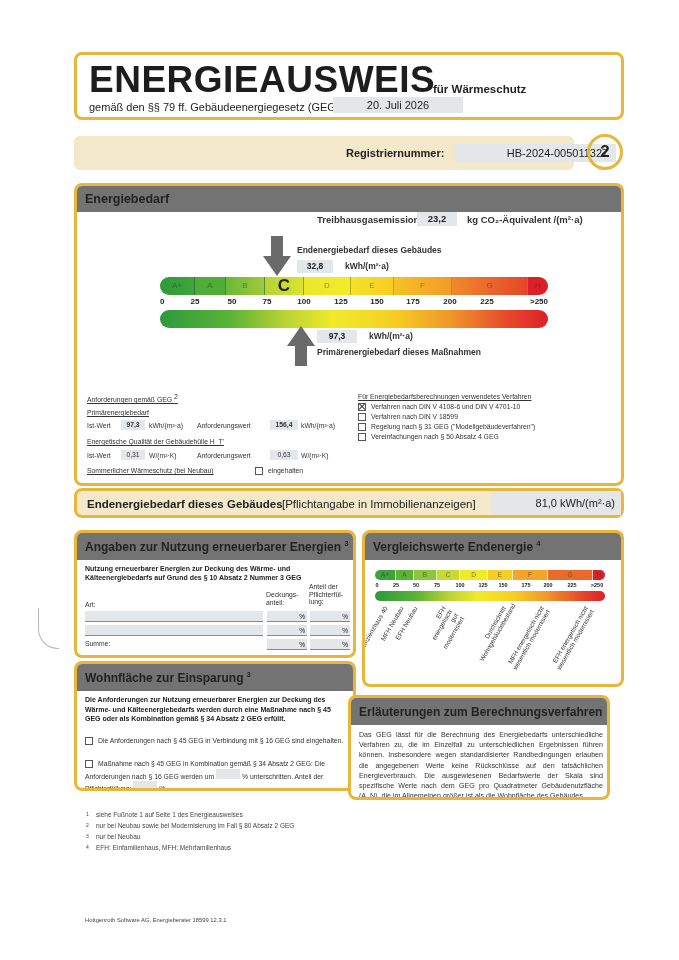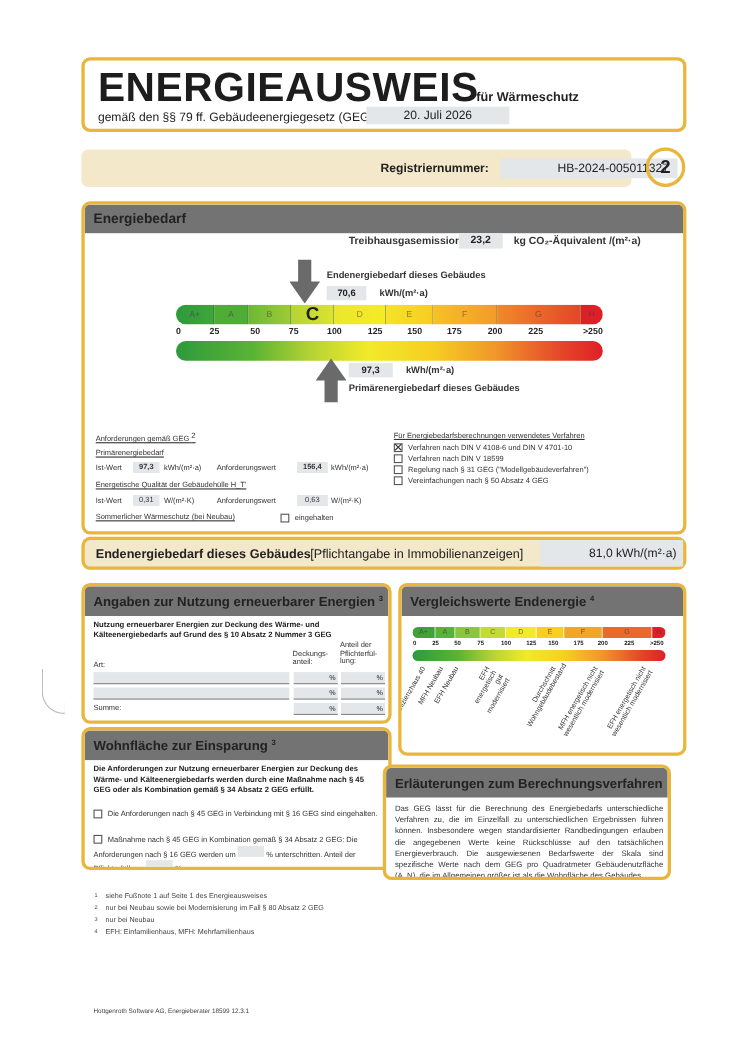--- a/index.html
+++ b/index.html
@@ -119,21 +119,21 @@
     <div class="abs" id="eb-title">Energiebedarf</div>
   </div>
   <div class="abs" id="thg-label">Treibhausgasemissionen</div>
   <div class="abs field" id="thg-val">23,2</div>
   <div class="abs" id="thg-unit">kg CO₂-Äquivalent /(m²·a)</div>
 
   <svg class="arrow-down" style="left:186px;top:50px;" width="28" height="40">
     <polygon points="8,0 20,0 20,20 28,20 14,40 0,20 8,20" fill="#6a6a6a"></polygon>
   </svg>
   <div class="abs" id="ee-label">Endenergiebedarf dieses Gebäudes</div>
-  <div class="abs field" id="ee-val">70,6</div>
+  <div class="abs field" id="ee-val">32,8</div>
   <div class="abs" id="ee-unit">kWh/(m²·a)</div>
 
   <div class="scale">
     <div class="seg" style="width:35px;background:linear-gradient(to right,#2e9a3c,#40a539);">A+</div>
     <div class="seg" style="width:31px;background:#4eac37;">A</div>
     <div class="seg" style="width:39px;background:linear-gradient(to right,#6ab838,#9fcb37);">B</div>
     <div class="seg active" style="width:39px;background:linear-gradient(to right,#b5d435,#dbe32f);">C</div>
     <div class="seg" style="width:47px;background:linear-gradient(to right,#ece72b,#f5eb27);">D</div>
     <div class="seg" style="width:43px;background:linear-gradient(to right,#f6e327,#f7cd22);">E</div>
     <div class="seg" style="width:58px;background:linear-gradient(to right,#f6c224,#f29b2a);">F</div>
@@ -153,21 +153,21 @@
     <span class="tick" style="left:327px;">225</span>
     <span class="tick" style="left:388px;transform:translateX(-100%);">&gt;250</span>
   </div>
   <div class="grad"></div>
 
   <svg class="arrow-down" style="left:210px;top:140px;" width="28" height="40">
     <polygon points="14,0 28,20 20,20 20,40 8,40 8,20 0,20" fill="#6a6a6a"></polygon>
   </svg>
   <div class="abs field" id="pe-val">97,3</div>
   <div class="abs" id="pe-unit">kWh/(m²·a)</div>
-  <div class="abs" id="pe-label">Primärenergiebedarf dieses Gebäudes</div>
+  <div class="abs" id="pe-label">Primärenergiebedarf dieses Maßnahmen</div>
 
   <div class="abs small u" style="left:10px;top:207px;"><span>Anforderungen gemäß GEG</span> <span class="sup">2</span></div>
   <div class="abs small u" style="left:10px;top:223px;">Primärenergiebedarf</div>
   <div class="abs small" style="left:10px;top:236px;">Ist-Wert</div>
   <div class="abs small fsm" style="left:44px;top:234px;width:24px;font-weight:bold;">97,3</div>
   <div class="abs small" style="left:72px;top:236px;">kWh/(m²·a)</div>
   <div class="abs small" style="left:120px;top:236px;">Anforderungswert</div>
   <div class="abs small fsm" style="left:193px;top:234px;width:28px;font-weight:bold;">156,4</div>
   <div class="abs small" style="left:224px;top:236px;">kWh/(m²·a)</div>
 

